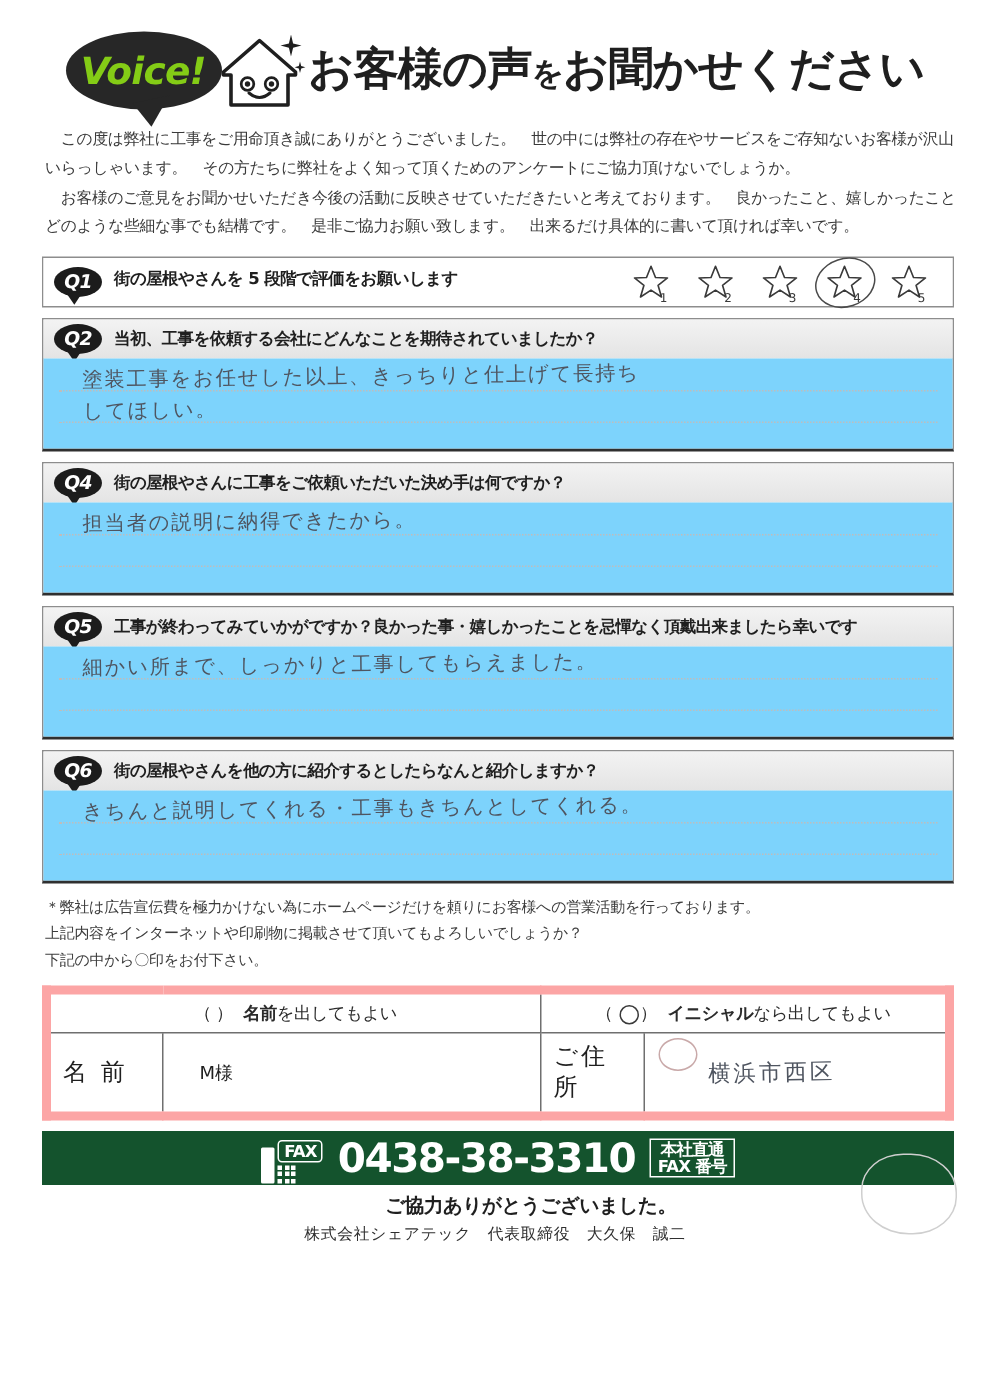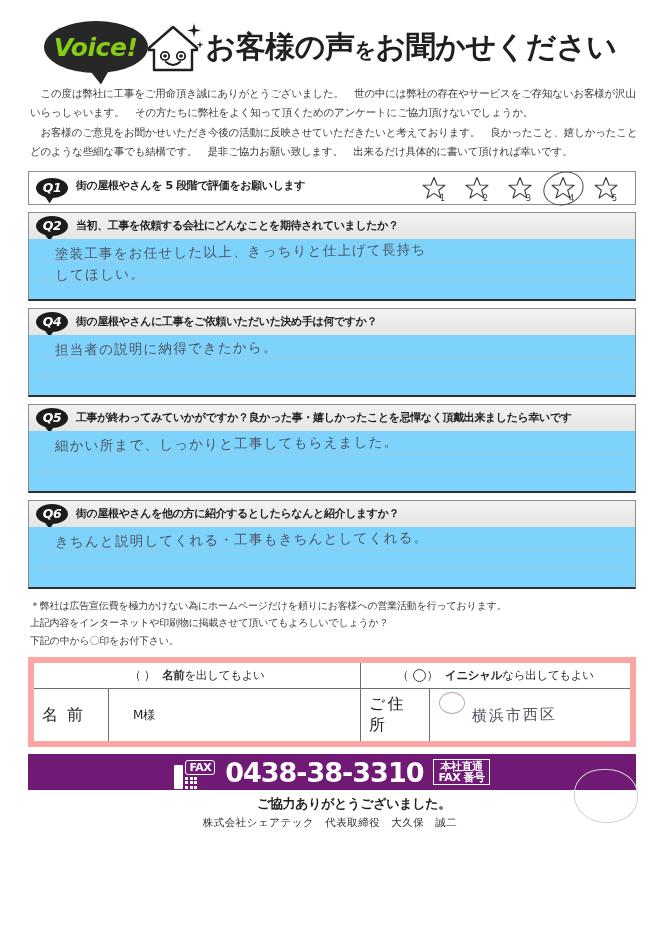--- a/index.html
+++ b/index.html
@@ -255,21 +255,21 @@
     position: absolute;
     left: 9px; top: 3px;
     width: 24px; height: 20px;
     border: 1.2px solid #c9a9a9;
     border-radius: 50%;
   }
 
   
   .faxbar {
     margin: 7px 24px 0 28px;
-    background: #701a75;
+    background: #14532d;
     color: #fff;
     height: 36px;
     display: flex;
     align-items: center;
     justify-content: center;
     gap: 10px;
   }
   .fax-machine { display: flex; align-items: flex-end; gap: 2px; }
   .fax-body {
     width: 9px; height: 24px;

